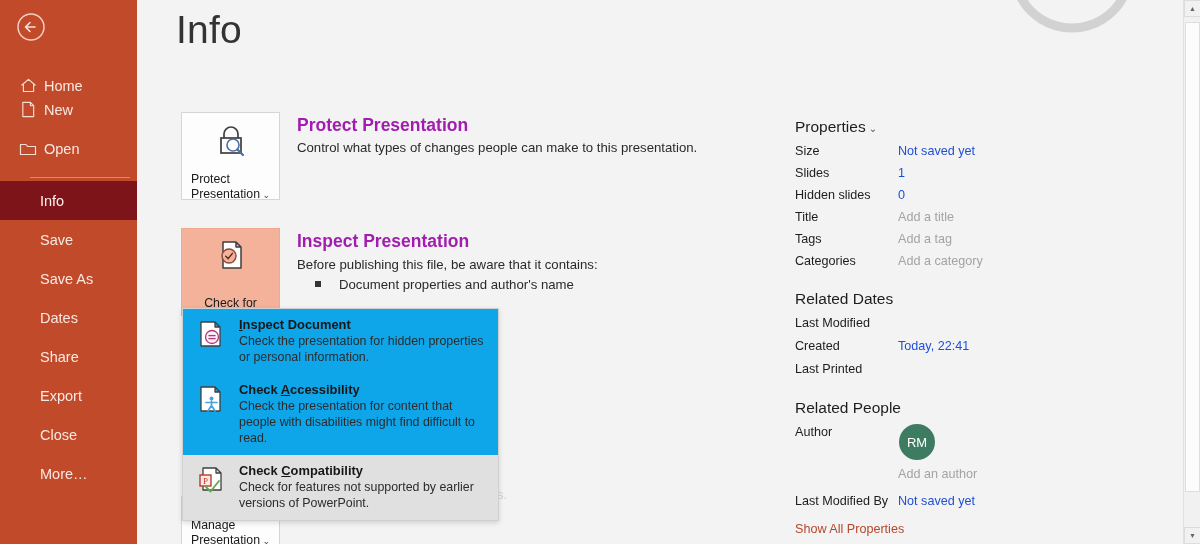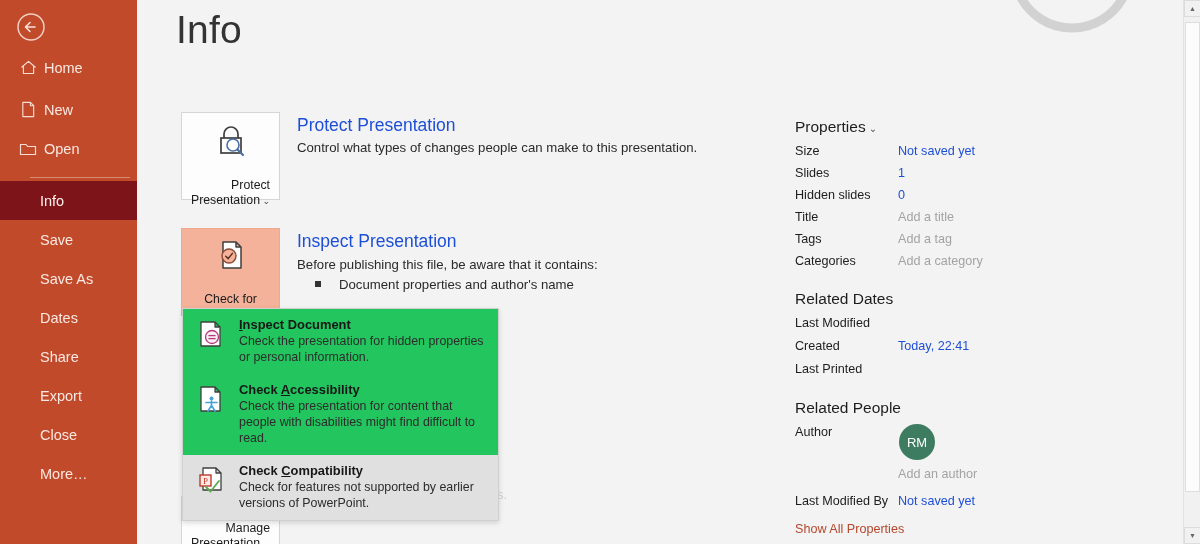--- a/index.html
+++ b/index.html
@@ -61,34 +61,34 @@
     width: 99px; height: 88px;
     border: 1px solid #d6d6d6;
     background: #fdfdfd;
     display: flex; flex-direction: column;
     align-items: center; justify-content: flex-start;
     padding-top: 9px;
     cursor: pointer;
   }
   .big-btn .bb-ico { height: 40px; display: flex; align-items: center; justify-content: center; }
   .big-btn .bb-lbl {
-    margin-top: 20px; font-size: 12.3px; color: #1b1b1b;
-    text-align: right; line-height: 15px;
+    margin-top: 14px; font-size: 12.3px; color: #1b1b1b;
+    text-align: left; line-height: 15px;
   }
   .chev { font-size: 9px; color: #444; }
 
   #btn-protect { left: 34px; top: 112px; }
   #btn-check-issues {
     left: 34px; top: 228px;
-    background: #f5b29a; border: 1px solid #f0a98f;
+    background: #f5b29a; border: 1px solid #f0a98f; gap: 10px;
   }
 
   .sec-title {
-    position: absolute; font-size: 17.5px; font-weight: 400;
-    color: #1d4ed8;
+    position: absolute; font-size: 17.5px; font-weight: 700;
+    color: #a21caf;
   }
   .sec-desc {
     position: absolute; font-size: 13.2px; color: #2a2a2a;
     line-height: 17px;
   }
   #protect-title { left: 150px; top: 115px; }
   #protect-desc  { left: 150px; top: 139px; }
   #inspect-title { left: 150px; top: 231px; }
   #inspect-desc  { left: 150px; top: 256px; }
   #inspect-bullet {
@@ -111,21 +111,21 @@
   }
   #btn-manage {
     left: 34px; top: 496px; height: 60px;
     justify-content: center; padding-top: 0;
   }
 
   
   #dropdown {
     position: absolute; left: 35px; top: 308px;
     width: 317px;
-    background: #22c55e;
+    background: #0ea5e9;
     border: 1px solid #d0d0d0;
     box-shadow: 0 2px 5px rgba(0,0,0,0.14);
     z-index: 40;
   }
   .menu-item {
     position: relative;
     padding: 8px 12px 9px 56px;
     cursor: pointer;
   }
   .menu-item.hl { background: #e0e0e0; }
@@ -203,21 +203,21 @@
   <div id="sidebar">
     <div id="back-btn">
       <svg width="30" height="30" viewBox="0 0 30 30">
         <circle cx="15" cy="15" r="13" fill="none" stroke="#f2cfc3" stroke-width="1.5"></circle>
         <path d="M19 15 H10.5 M14 10.5 L9.5 15 L14 19.5" fill="none" stroke="#f7e2da" stroke-width="1.6" stroke-linecap="round" stroke-linejoin="round"></path>
       </svg>
     </div>
 
     <div id="nav-divider"></div>
 
-    <div class="nav-item" style="top:48px;padding-left:41px;">
+    <div class="nav-item" style="top:66px;padding-left:41px;">
       <span class="nav-ico">
         <svg width="17" height="17" viewBox="0 0 18 18">
             <path d="M2 8.5 L9 2.5 L16 8.5 M3.6 7.6 V15.4 H14.4 V7.6" fill="none" stroke="#f7ded5" stroke-width="1.2" stroke-linejoin="round" stroke-linecap="round"></path>
           </svg>
       </span>
       <span class="nav-lbl">Home</span>
     </div>
 
     <div class="nav-item" style="top:90px;">
       <span class="nav-ico">

